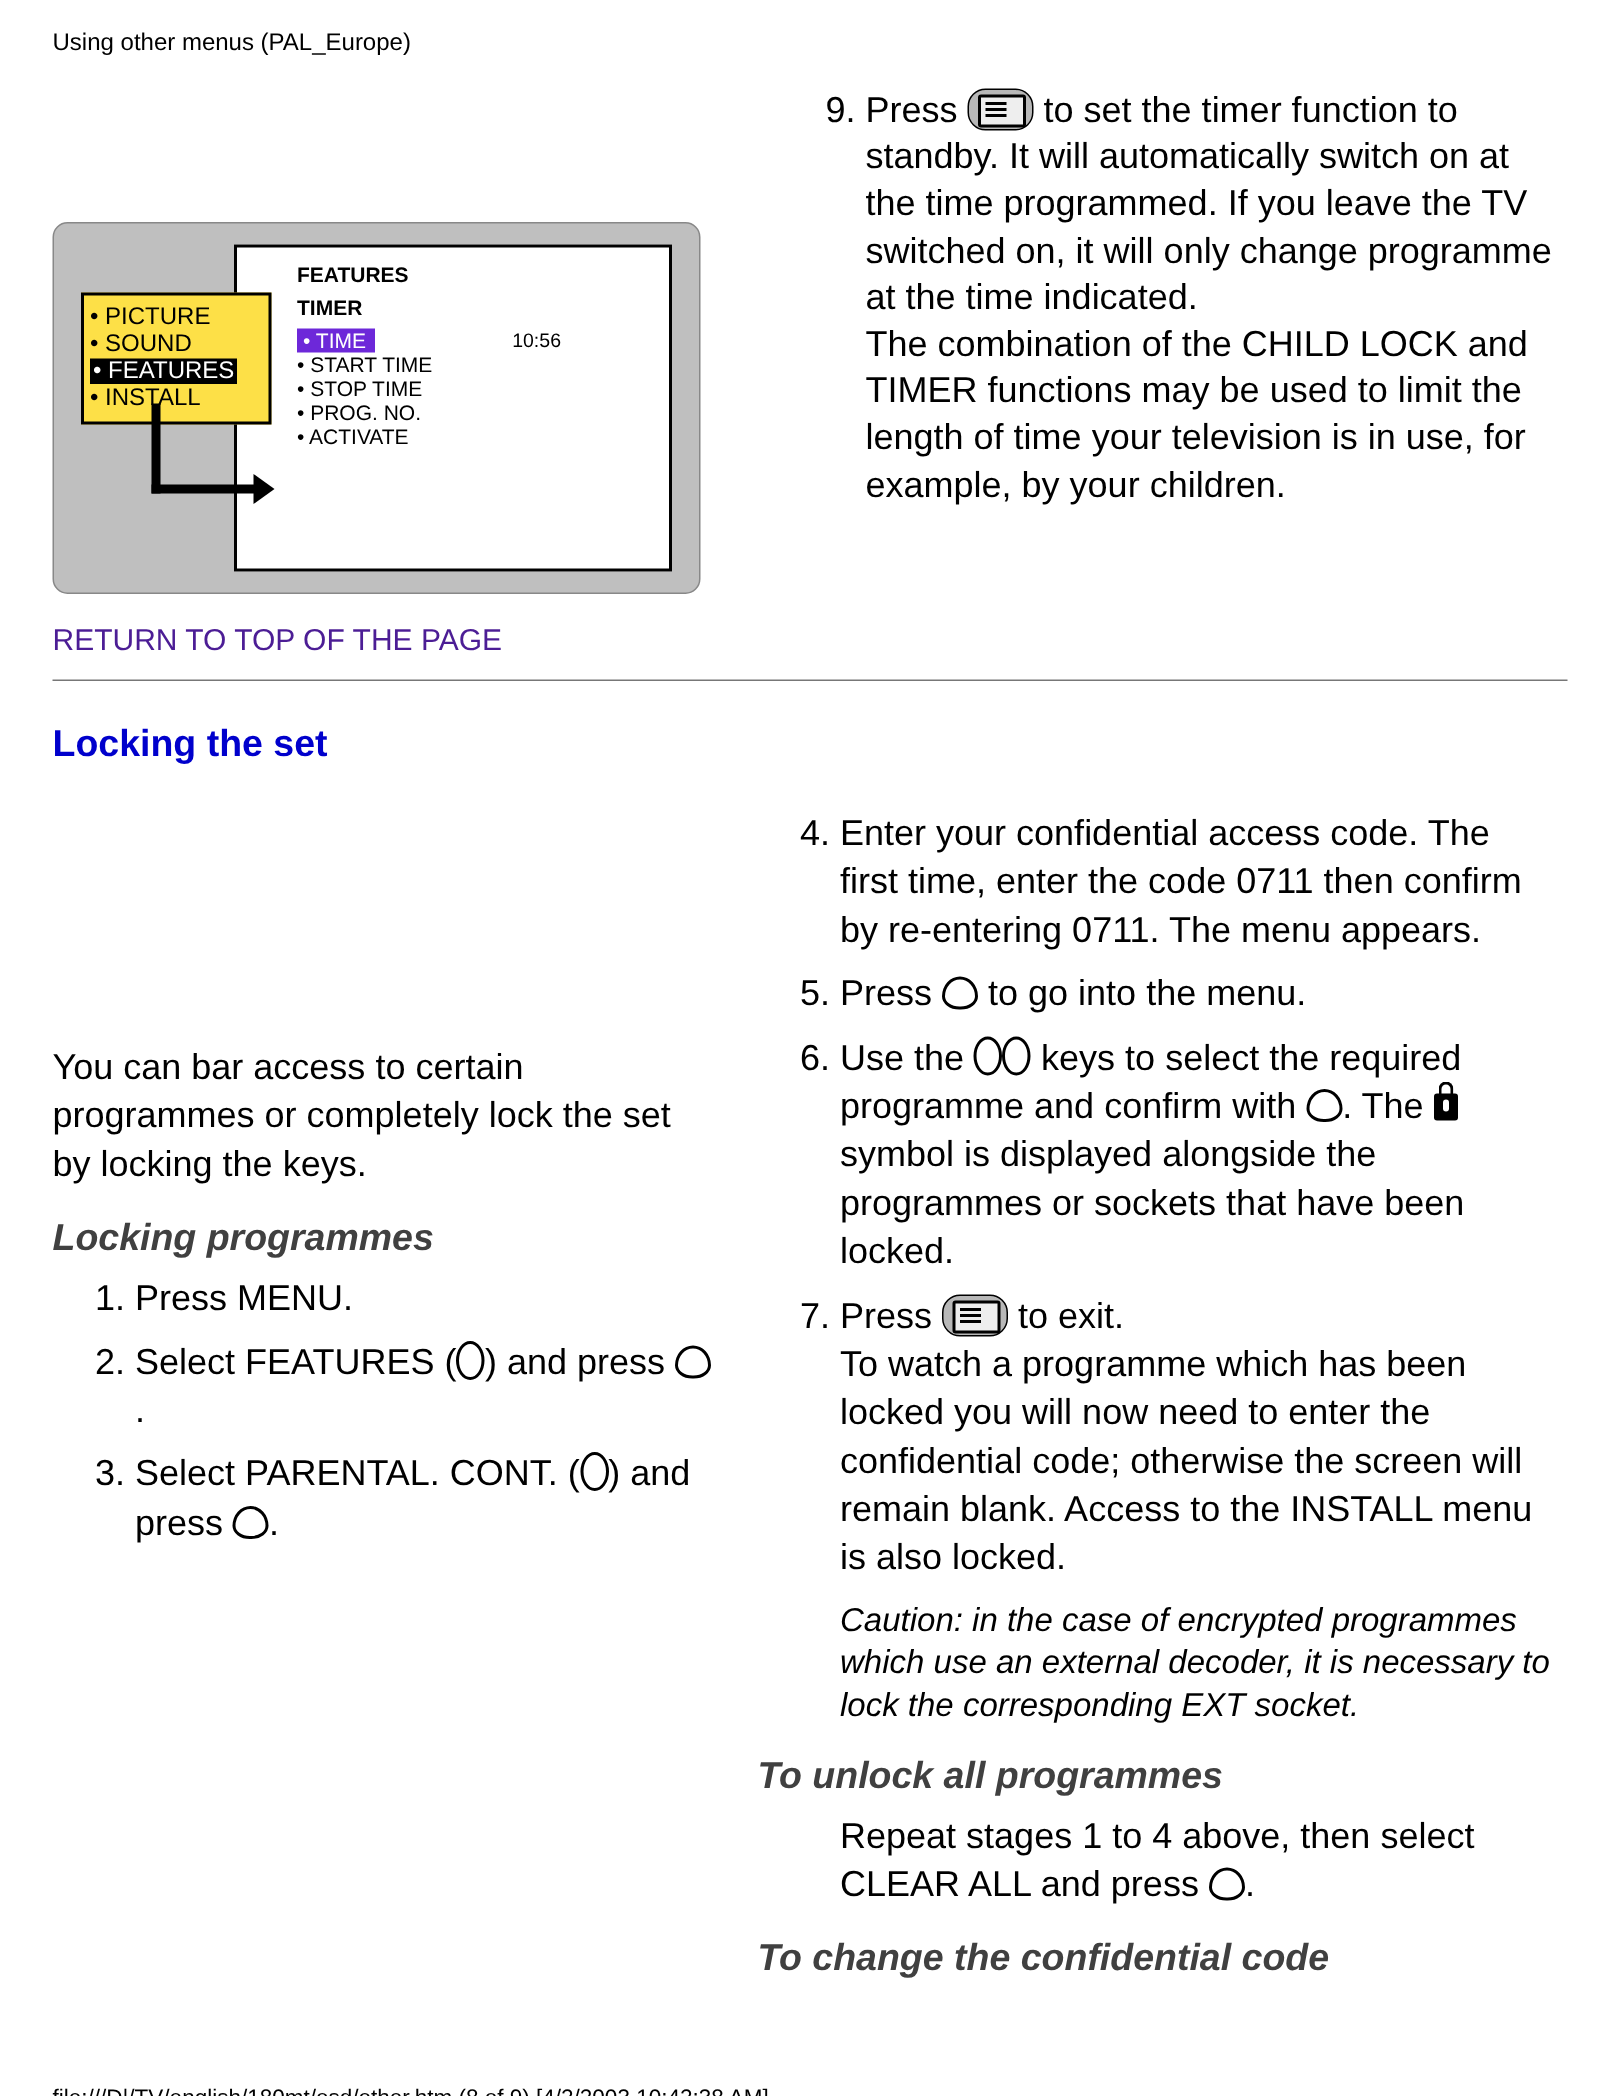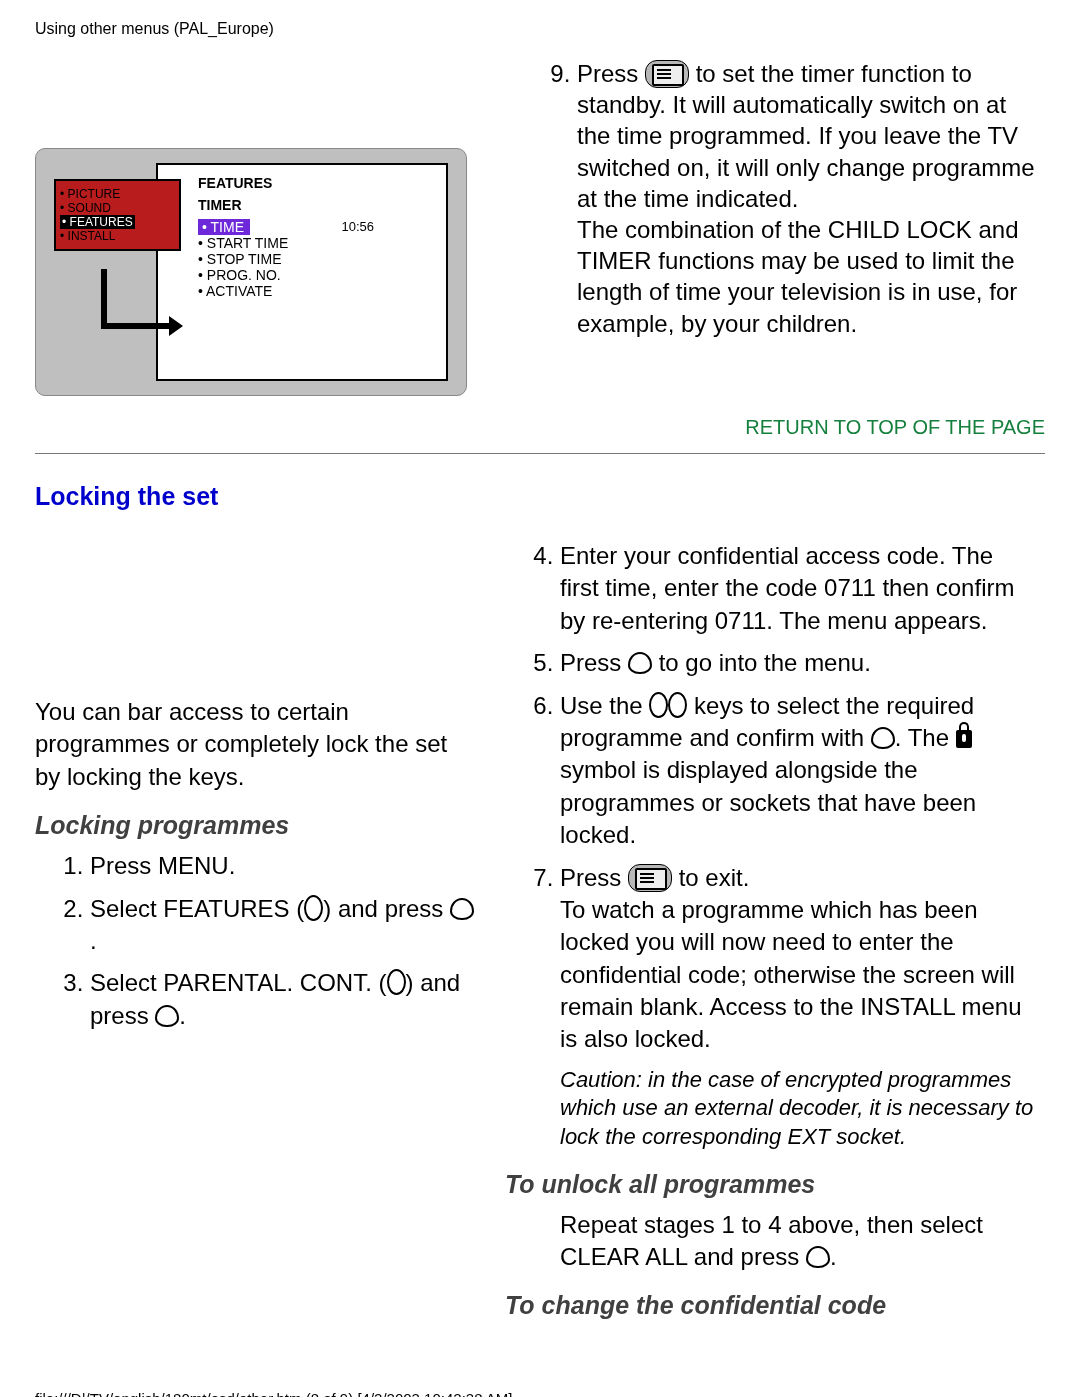--- a/index.html
+++ b/index.html
@@ -37,25 +37,25 @@
     border: 1px solid #888;
     border-radius: 10px;
     padding: 18px 18px 18px 12px;
     width: 400px;
     height: 210px;
     position: relative;
   }
   .osd-left-panel {
     position: absolute;
     left: 18px;
-    top: 30px;
+    top: 46px;
     width: 115px;
-    background: #b91c1c;
-    border: 2px solid #000;
-    font-size: 12px;
+    background: #fde047;
+    border: 2px solid #000;
+    font-size: 16px;
     padding: 6px 4px;
     z-index: 2;
   }
   .osd-left-panel .sel {
     background: #000;
     color: #fff;
     padding: 0 2px;
   }
   .osd-right-panel {
     position: absolute;
@@ -122,23 +122,23 @@
   ol.cont {
     list-style-position: outside;
     padding-left: 72px;
     margin: 0;
   }
   ol.cont li {
     margin-bottom: 6px;
     line-height: 1.3;
   }
   .return-link {
-    color: #15803d;
+    color: #4c1d95;
     font-size: 20px;
-    text-align: right;
+    text-align: left;
     display: block;
     margin: 16px auto 14px auto;
     text-decoration: none;
   }
   hr.div {
     border: none;
     border-top: 1px solid #777;
     margin: 10px 0 28px 0;
   }
   

